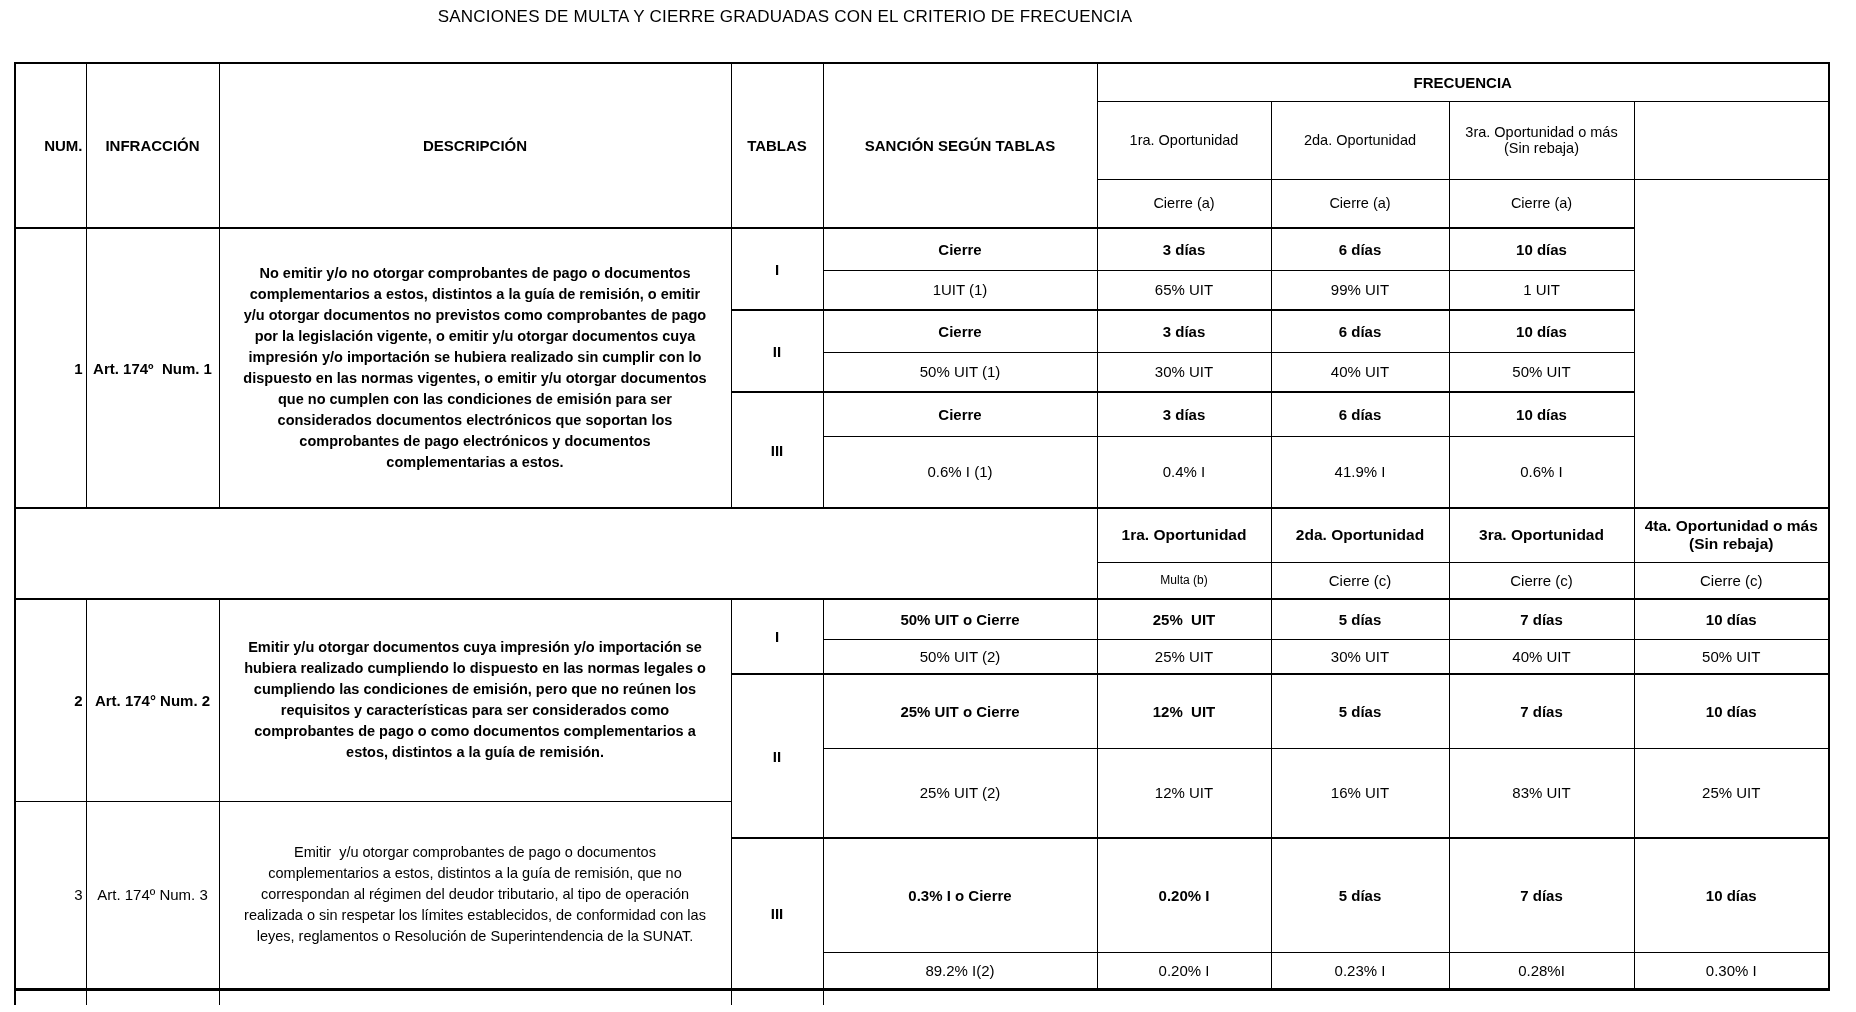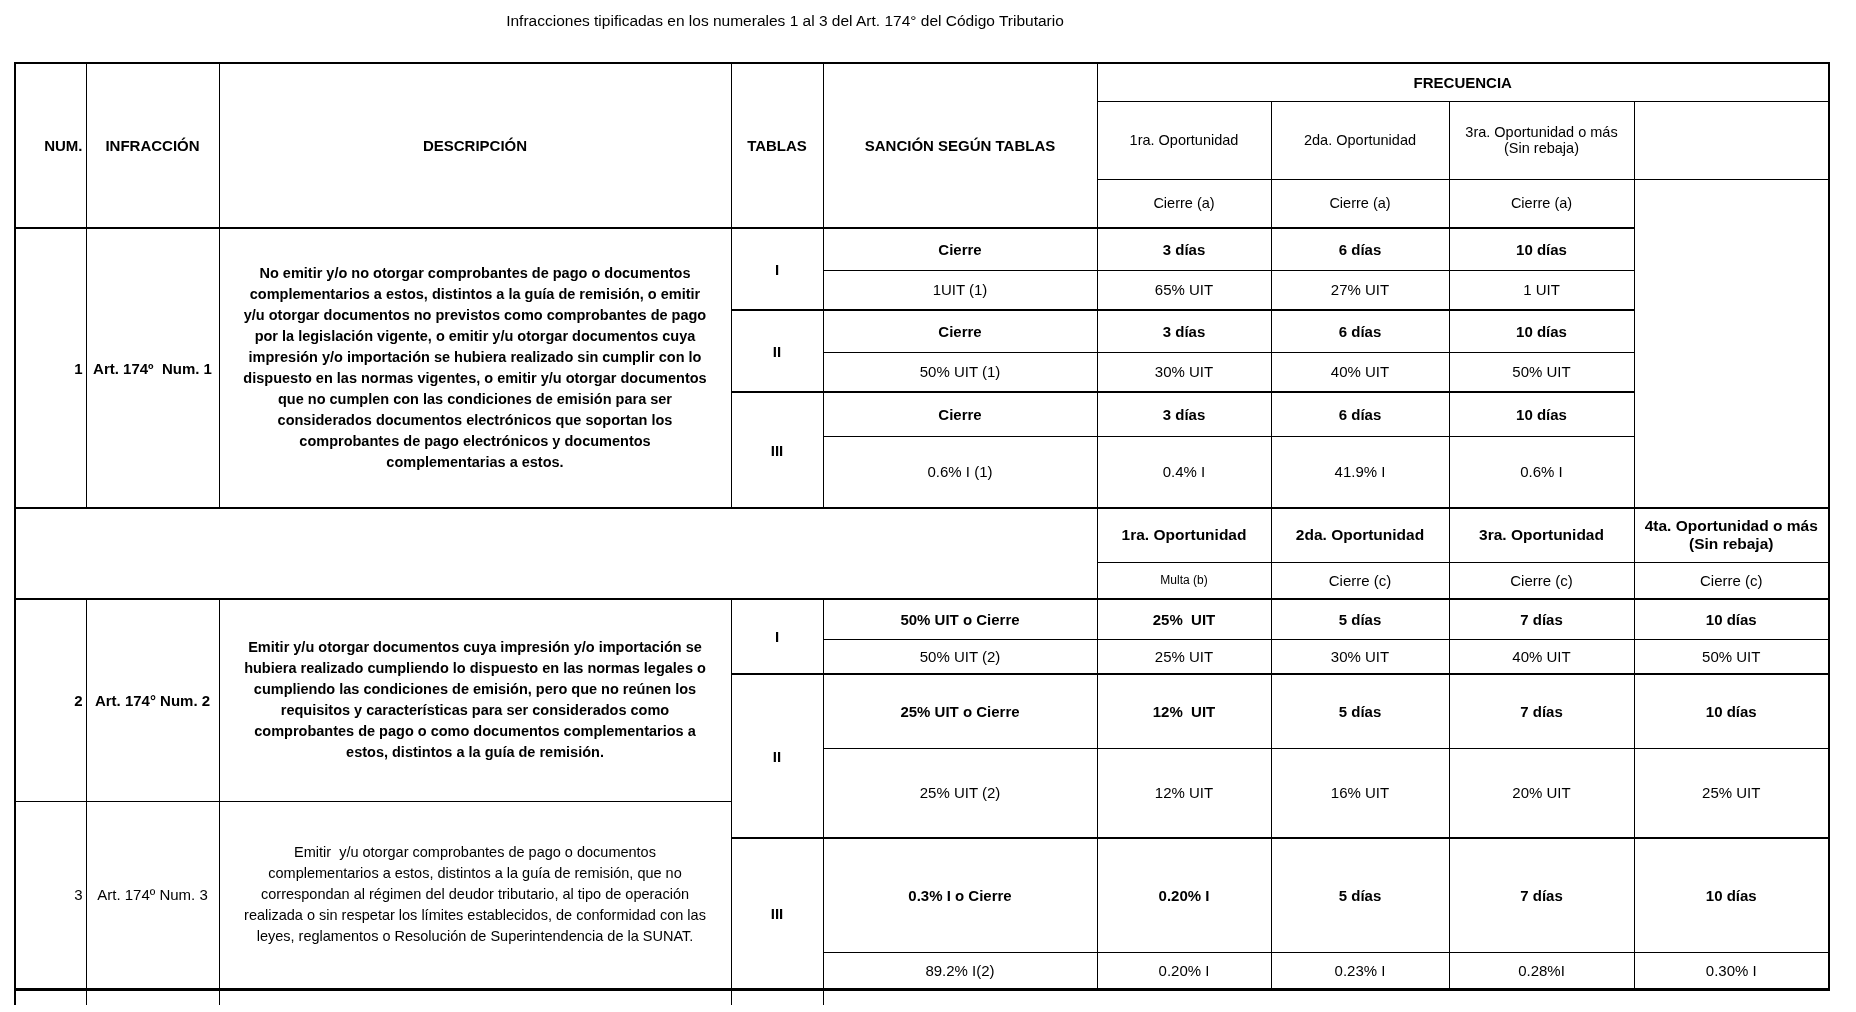--- a/index.html
+++ b/index.html
@@ -27,21 +27,21 @@
   .bt3 { border-top-width:3px; }
   .bl2 { border-left-width:2px;text-align:right; }
   .br2 { border-right-width:2px; }
   .stub { border-bottom:none; }
   .nob  { border:none; }
 </style>
 </head>
 <body>
 
 <div class="heading">
-  <div class="subtitle">Infracciones tipificadas en los numerales 1 al 3 del Art. 174° del Código Tributario</div>
+  <div class="title">SANCIONES DE MULTA Y CIERRE GRADUADAS CON EL CRITERIO DE FRECUENCIA</div>
 </div>
 
 <table class="sanctions">
   <colgroup>
     <col style="width:71px">
       <col style="width:133px">
       <col style="width:512px">
     <col style="width:92px">
       <col style="width:274px">
       <col style="width:174px">
@@ -78,21 +78,21 @@
     <td rowspan="6" class="desc bt2">No emitir y/o no otorgar comprobantes de pago o documentos complementarios a estos, distintos a la guía de remisión, o emitir y/u otorgar documentos no previstos como comprobantes de pago por la legislación vigente, o emitir y/u otorgar documentos cuya impresión y/o importación se hubiera realizado sin cumplir con lo dispuesto en las normas vigentes, o emitir y/u otorgar documentos que no cumplen con las condiciones de emisión para ser considerados documentos electrónicos que soportan los comprobantes de pago electrónicos y documentos complementarias a estos.</td>
     <td rowspan="2" class="bt2">I</td>
     <td class="bt2">Cierre</td>
     <td class="bt2">3 días</td>
     <td class="bt2">6 días</td>
     <td class="bt2">10 días</td>
   </tr>
   <tr style="height:40px">
     <td>1UIT (1)</td>
     <td>65% UIT</td>
-    <td>27% UIT</td>
+    <td>99% UIT</td>
     <td>1 UIT</td>
   </tr>
   <tr style="height:42px">
     <td rowspan="2" class="bt2">II</td>
     <td class="bt2">Cierre</td>
     <td class="bt2">3 días</td>
     <td class="bt2">6 días</td>
     <td class="bt2">10 días</td>
   </tr>
   <tr style="height:40px">
@@ -152,21 +152,21 @@
     <td class="bt2">25% UIT o Cierre</td>
     <td class="bt2">12%&nbsp; UIT</td>
     <td class="bt2">5 días</td>
     <td class="bt2">7 días</td>
     <td class="bt2 br2">10 días</td>
   </tr>
   <tr style="height:53px">
     <td rowspan="2">25% UIT (2)</td>
     <td rowspan="2">12% UIT</td>
     <td rowspan="2">16% UIT</td>
-    <td rowspan="2">20% UIT</td>
+    <td rowspan="2">83% UIT</td>
     <td rowspan="2" class="br2">25% UIT</td>
   </tr>
 
   <tr style="height:37px">
     <td rowspan="3" class="bl2">3</td>
     <td rowspan="3">Art. 174º Num. 3</td>
     <td rowspan="3" class="desc">Emitir&nbsp; y/u otorgar comprobantes de pago o documentos complementarios a estos, distintos a la guía de remisión, que no correspondan al régimen del deudor tributario, al tipo de operación realizada o sin respetar los límites establecidos, de conformidad con las leyes, reglamentos o Resolución de Superintendencia de la SUNAT.</td>
   </tr>
   <tr style="height:114px">
     <td rowspan="2" class="bt2">III</td>

